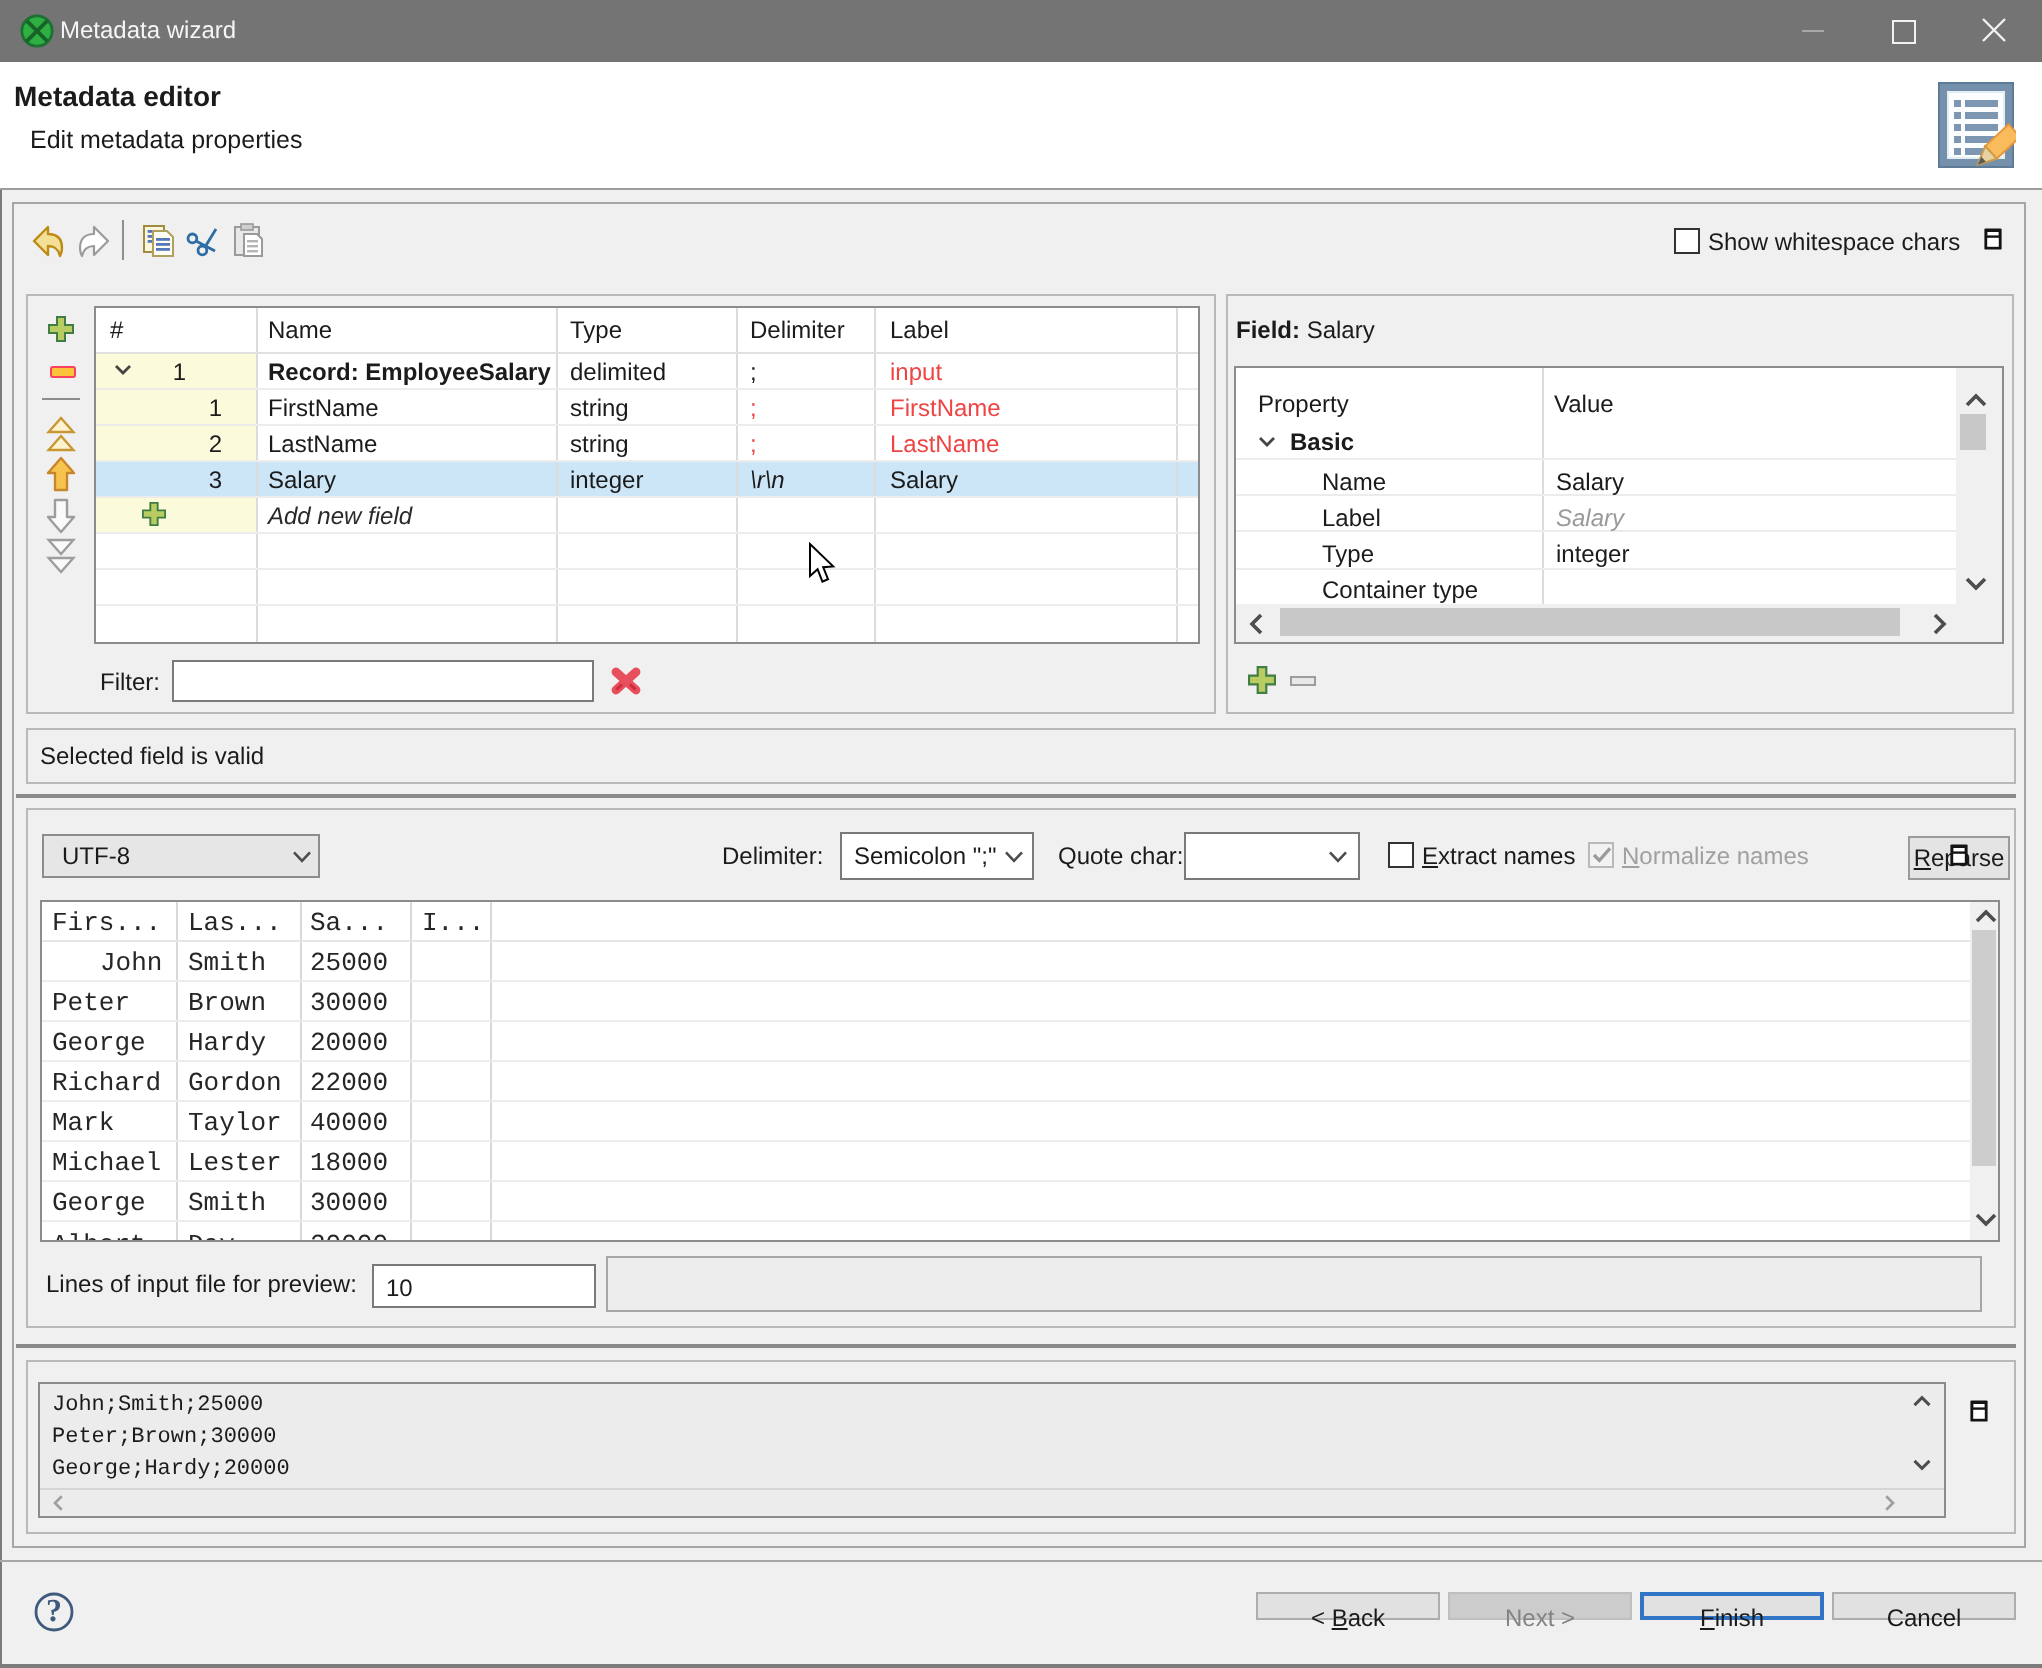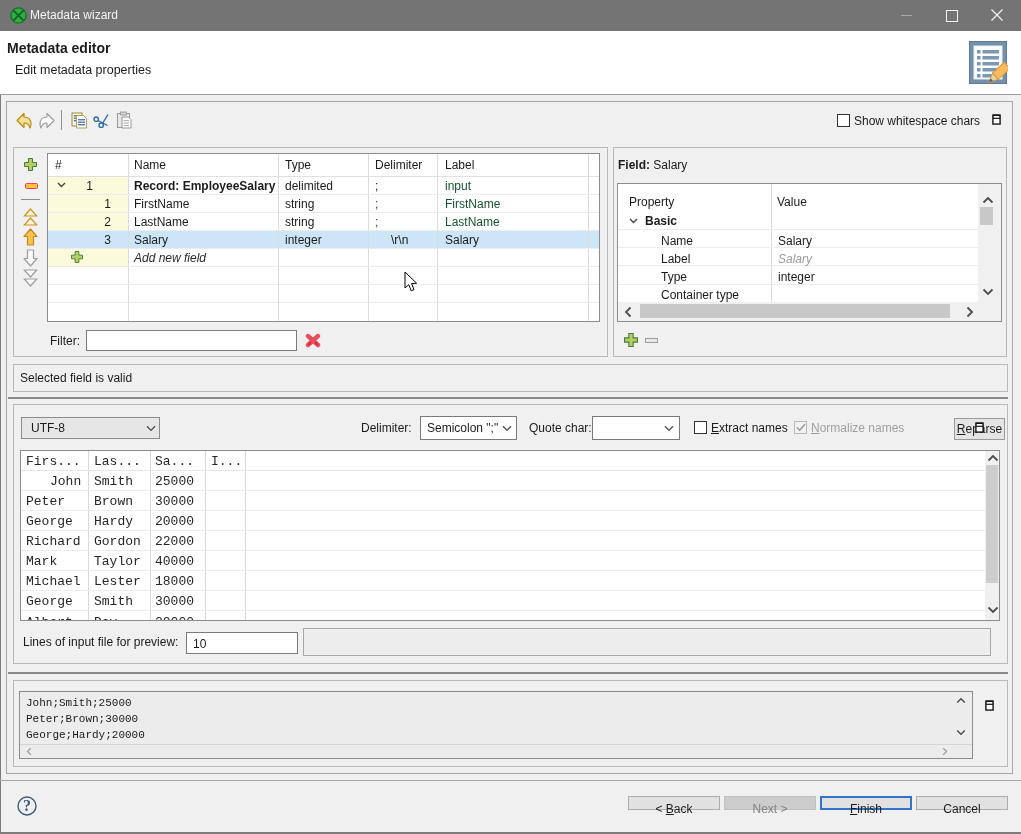--- a/index.html
+++ b/index.html
@@ -8,21 +8,21 @@
 .a{position:absolute;}
 .bx{position:absolute;border:1px solid #b9b9b9;background:#f0f0f0;box-sizing:border-box;}
 .inp{position:absolute;border:1px solid #7a7a7a;background:#fff;box-sizing:border-box;}
 .cb{position:absolute;width:13px;height:13px;border:1px solid #333;background:#fff;box-sizing:border-box;}
 .btn{position:absolute;width:92px;height:14px;background:#e1e1e1;border:1px solid #adadad;box-sizing:border-box;
  text-align:center;line-height:24px;}
 .mono{font-family:"Liberation Mono",monospace;}
 .vline{position:absolute;width:1px;background:#dcdcdc;}
 .hline{position:absolute;height:1px;background:#ececec;}
 u{text-decoration:underline;}
-.gray{color:#14532d;}
+.gray{color:#ef4444;}
 </style>
 </head>
 <body>
 
 <div class="a" style="left:0;top:0;width:1px;height:834px;background:#7c7c7c;"></div>
 <div class="a" style="left:1020;top:0;width:1px;height:834px;background:#7c7c7c;"></div>
 <div class="a" style="left:0;top:832px;width:1021px;height:2px;background:#7c7c7c;"></div>
 
 <div class="a" style="left:0;top:0;width:1021px;height:31px;background:#747474;"></div>
 <svg class="a" style="left:10px;top:7px" width="17" height="17" viewBox="0 0 17 17">
@@ -170,21 +170,21 @@
 
   <div class="a" style="left:38px;top:61px;width:25px;text-align:right;">2</div>
   <div class="a" style="left:86px;top:61px;">LastName</div>
   <div class="a" style="left:237px;top:61px;">string</div>
   <div class="a gray" style="left:327px;top:61px;">;</div>
   <div class="a gray" style="left:397px;top:61px;">LastName</div>
 
   <div class="a" style="left:38px;top:79px;width:25px;text-align:right;">3</div>
   <div class="a" style="left:86px;top:79px;">Salary</div>
   <div class="a" style="left:237px;top:79px;">integer</div>
-  <div class="a" style="left:343px;top:79px;">\r\n</div>
+  <div class="a" style="left:327px;top:79px;font-style:italic;">\r\n</div>
   <div class="a" style="left:397px;top:79px;">Salary</div>
 
   <svg class="a" style="left:23px;top:97px" width="12" height="12" viewBox="0 0 13 13">
    <path d="M4.5 0.5 h4 v4 h4 v4 h-4 v4 h-4 v-4 h-4 v-4 h4 Z" fill="#b9cc62" stroke="#3f7d42" stroke-width="1"></path>
   </svg>
   <div class="a" style="left:86px;top:97px;font-style:italic;color:#2a2a2a;">Add new field</div>
  </div>
 </div>
 
 <div class="a" style="left:50px;top:334px;">Filter:</div>

